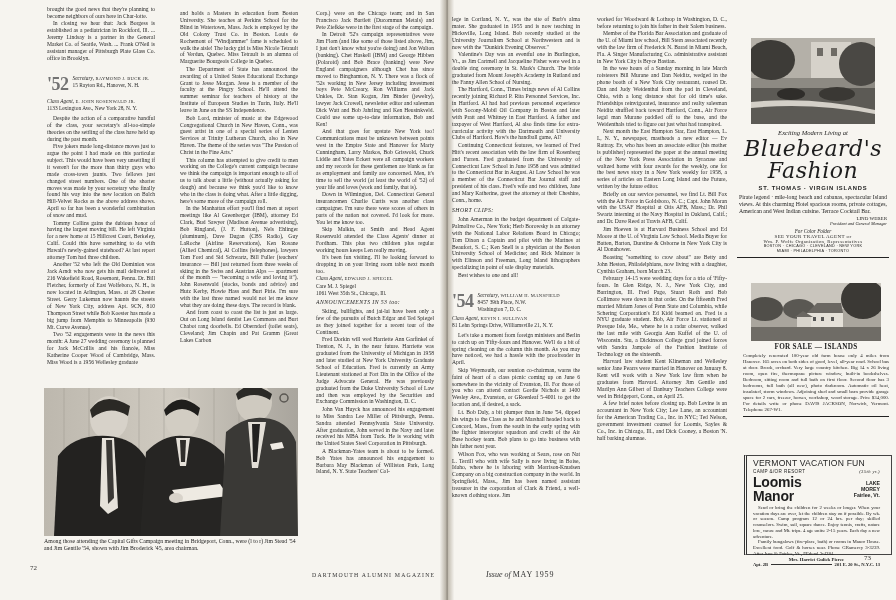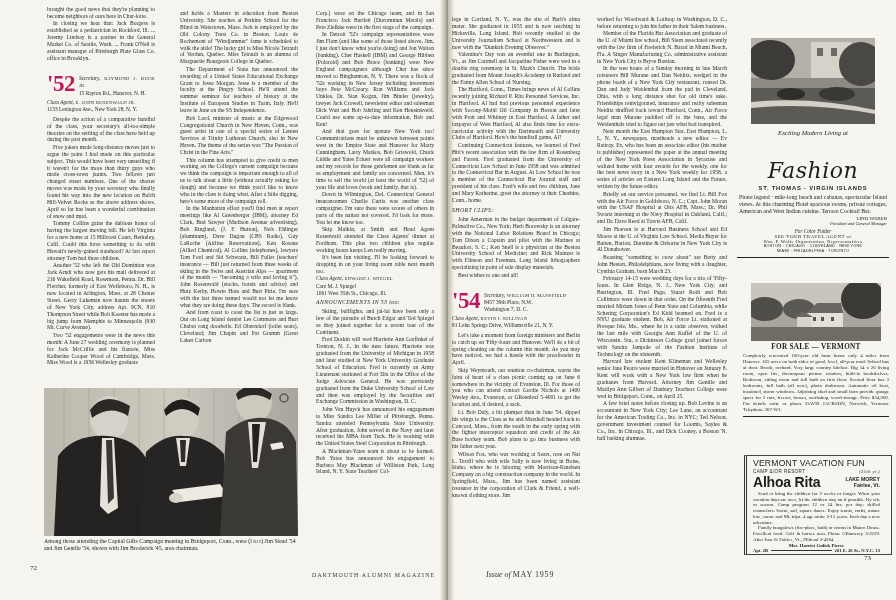--- a/index.html
+++ b/index.html
@@ -10,21 +10,21 @@
   .page { position: absolute; top: 0; height: 600px; background: #f6f4ef; overflow: hidden; }
   .page-left { left: 0; width: 446px; }
   .page-right { left: 446px; width: 450px; background: #f7f5f0; }
   .gutter { position: absolute; left: 440px; top: 0; width: 14px; height: 600px;
             background: linear-gradient(to right, #f3f1ec 0%, #b6b0a4 45%, #7b756b 50%, #c2bcb0 58%, #f4f2ed 100%); }
 
   .col { position: absolute; font-size: 5.6px; line-height: 6.9px; text-align: justify; color: #2a2a2a; overflow: hidden; }
   .col p { text-indent: 6px; margin-bottom: 0.5px; }
 
   .class-head { display: flex; align-items: flex-start; gap: 4px; margin: 10px 0 2px 0; }
-  .class-year { font-family: "Liberation Serif", serif; font-size: 23px; font-weight: bold; line-height: 24px; letter-spacing: -0.5px; color: #be185d; }
+  .class-year { font-family: "Liberation Serif", serif; font-size: 18px; font-weight: bold; line-height: 24px; letter-spacing: -0.5px; color: #737373; }
   .class-sec { font-size: 5.4px; line-height: 6.6px; padding-top: 3px; font-style: italic; }
   .class-sec span.caps { font-style: normal; font-size: 4.6px; letter-spacing: 0.3px; }
   .class-agent { font-size: 5.4px; line-height: 6.6px; margin-bottom: 3px; }
   .class-agent .caps { font-size: 4.6px; letter-spacing: 0.3px; }
   .ital-head { font-style: italic; font-size: 5.8px; margin: 3px 0 2px 0; letter-spacing: 0.4px; }
 
   .photo { position: absolute; overflow: hidden; }
   .photo-caption { position: absolute; font-size: 5.8px; line-height: 7px; color: #222; }
 
   .folio { position: absolute; font-size: 7px; color: #333; }
@@ -223,21 +223,21 @@
         <ellipse cx="20" cy="22" rx="24" ry="20" fill="#3d3b37"></ellipse>
         <ellipse cx="110" cy="26" rx="22" ry="22" fill="#4a4844"></ellipse>
         <rect x="0" y="50" width="124" height="36" fill="#5c5a55"></rect>
         <path d="M0 64 Q60 58 124 72 L124 76 Q60 64 0 70 Z" fill="#d4d0c8"></path>
         <ellipse cx="40" cy="56" rx="14" ry="6" fill="#2f2d2a"></ellipse>
         <ellipse cx="86" cy="56" rx="18" ry="7" fill="#3a3834"></ellipse>
       </svg>
     </div>
     <div class="ad-bb-tag">Exciting Modern Living at</div>
     <div class="ad-bb-title">
-      <br>
+      <span>Bluebeard's</span><br>
       <span>Fashion</span>
     </div>
     <div class="ad-bb-loc">ST. THOMAS · VIRGIN ISLANDS</div>
     <div class="ad-bb-body">Pirate legend · mile-long beach and cabanas, spectacular Island views. At this charming Hotel spacious rooms, private cottages, American and West Indian cuisine. Terrace Cocktail Bar.</div>
     <div class="ad-bb-sign">
       <span>LIND WEBER</span>
       <span class="role">President and General Manager</span>
     </div>
     <div class="ad-bb-folder">For Color Folder</div>
     <div class="ad-bb-agent">SEE YOUR TRAVEL AGENT or</div>
@@ -260,33 +260,33 @@
         <path d="M56 30 L66 20 L90 20 L92 30 Z" fill="#6a6762"></path>
         <rect x="56" y="30" width="36" height="14" fill="#e4e0d8"></rect>
         <path d="M44 34 L52 28 L62 34 Z" fill="#6a6762"></path>
         <rect x="46" y="34" width="14" height="10" fill="#d8d4cc"></rect>
         <rect x="62" y="34" width="3" height="4" fill="#555"></rect>
           <rect x="70" y="34" width="3" height="4" fill="#555"></rect>
           <rect x="80" y="34" width="3" height="4" fill="#555"></rect>
         <rect y="44" width="130" height="14" fill="#6f6c66"></rect>
       </svg>
     </div>
-    <div class="ad-nor-title">FOR SALE — VERMONT</div>
+    <div class="ad-nor-title">FOR SALE — ISLANDS</div>
     <div class="ad-nor-body">Completely renovated 100-year old farm house only 4 miles from Hanover. 165 acres on both sides of good, level, all-year road. School bus at door. Brook, orchard. Very large country kitchen. Big 14 x 26 living room, open fire, thermopane picture window, built-in bookshelves. Bedroom, sitting room and full bath on first floor. Second floor has 3 bedrooms, full bath (all new), photo darkroom. Automatic oil heat, insulated, storm windows. Adjoining shed and small barn provide garage space for 2 cars, freezer, horses, workshop, wood storage. Price $34,000. For details write or phone DAVIS JACKSON, Norwich, Vermont. Telephone 267-W1.</div>
     <div class="ad-rule" style="border-top-width:1px"></div>
   </div>
 
   <div class="ad ad-alhoa">
     <div class="ad-al-top">VERMONT VACATION FUN</div>
     <div class="ad-al-sub">
       <span>CAMP &amp;/OR RESORT</span>
       <span style="font-family:'Liberation Serif',serif; font-style:italic">(35th yr.)</span>
     </div>
     <div class="ad-al-name-row">
-      <div class="ad-al-name">Alhoa Rita</div>
+      <div class="ad-al-name">Loomis Manor</div>
       <div class="ad-al-loc">
         <span>LAKE MOREY</span><br>
         <span>Fairlee, Vt.</span>
       </div>
     </div>
     <div class="ad-al-body">
       <p>Send or bring the children for 2 weeks or longer. When your vacation days are over, let the children stay on if possible. By wk. or season. Camp program 12 or 24 hrs. per day; skilled counselors. Swim, sail, square dance. Enjoy tennis, crafts, nature lore, canoe and Mt. trips. 4 age units: 2-15 years. Each day a new adventure.</p>
       <p>Family bungalows (fire-place, bath) or rooms in Manor House. Excellent food. Golf &amp; horses near. Phone GRamercy 3-3239. After June 8: Fairlee, Vt., FEderal 3-4284.</p>
     </div>
     <div class="ad-al-contact">Mrs. Harriet Gulick Pierce</div>

